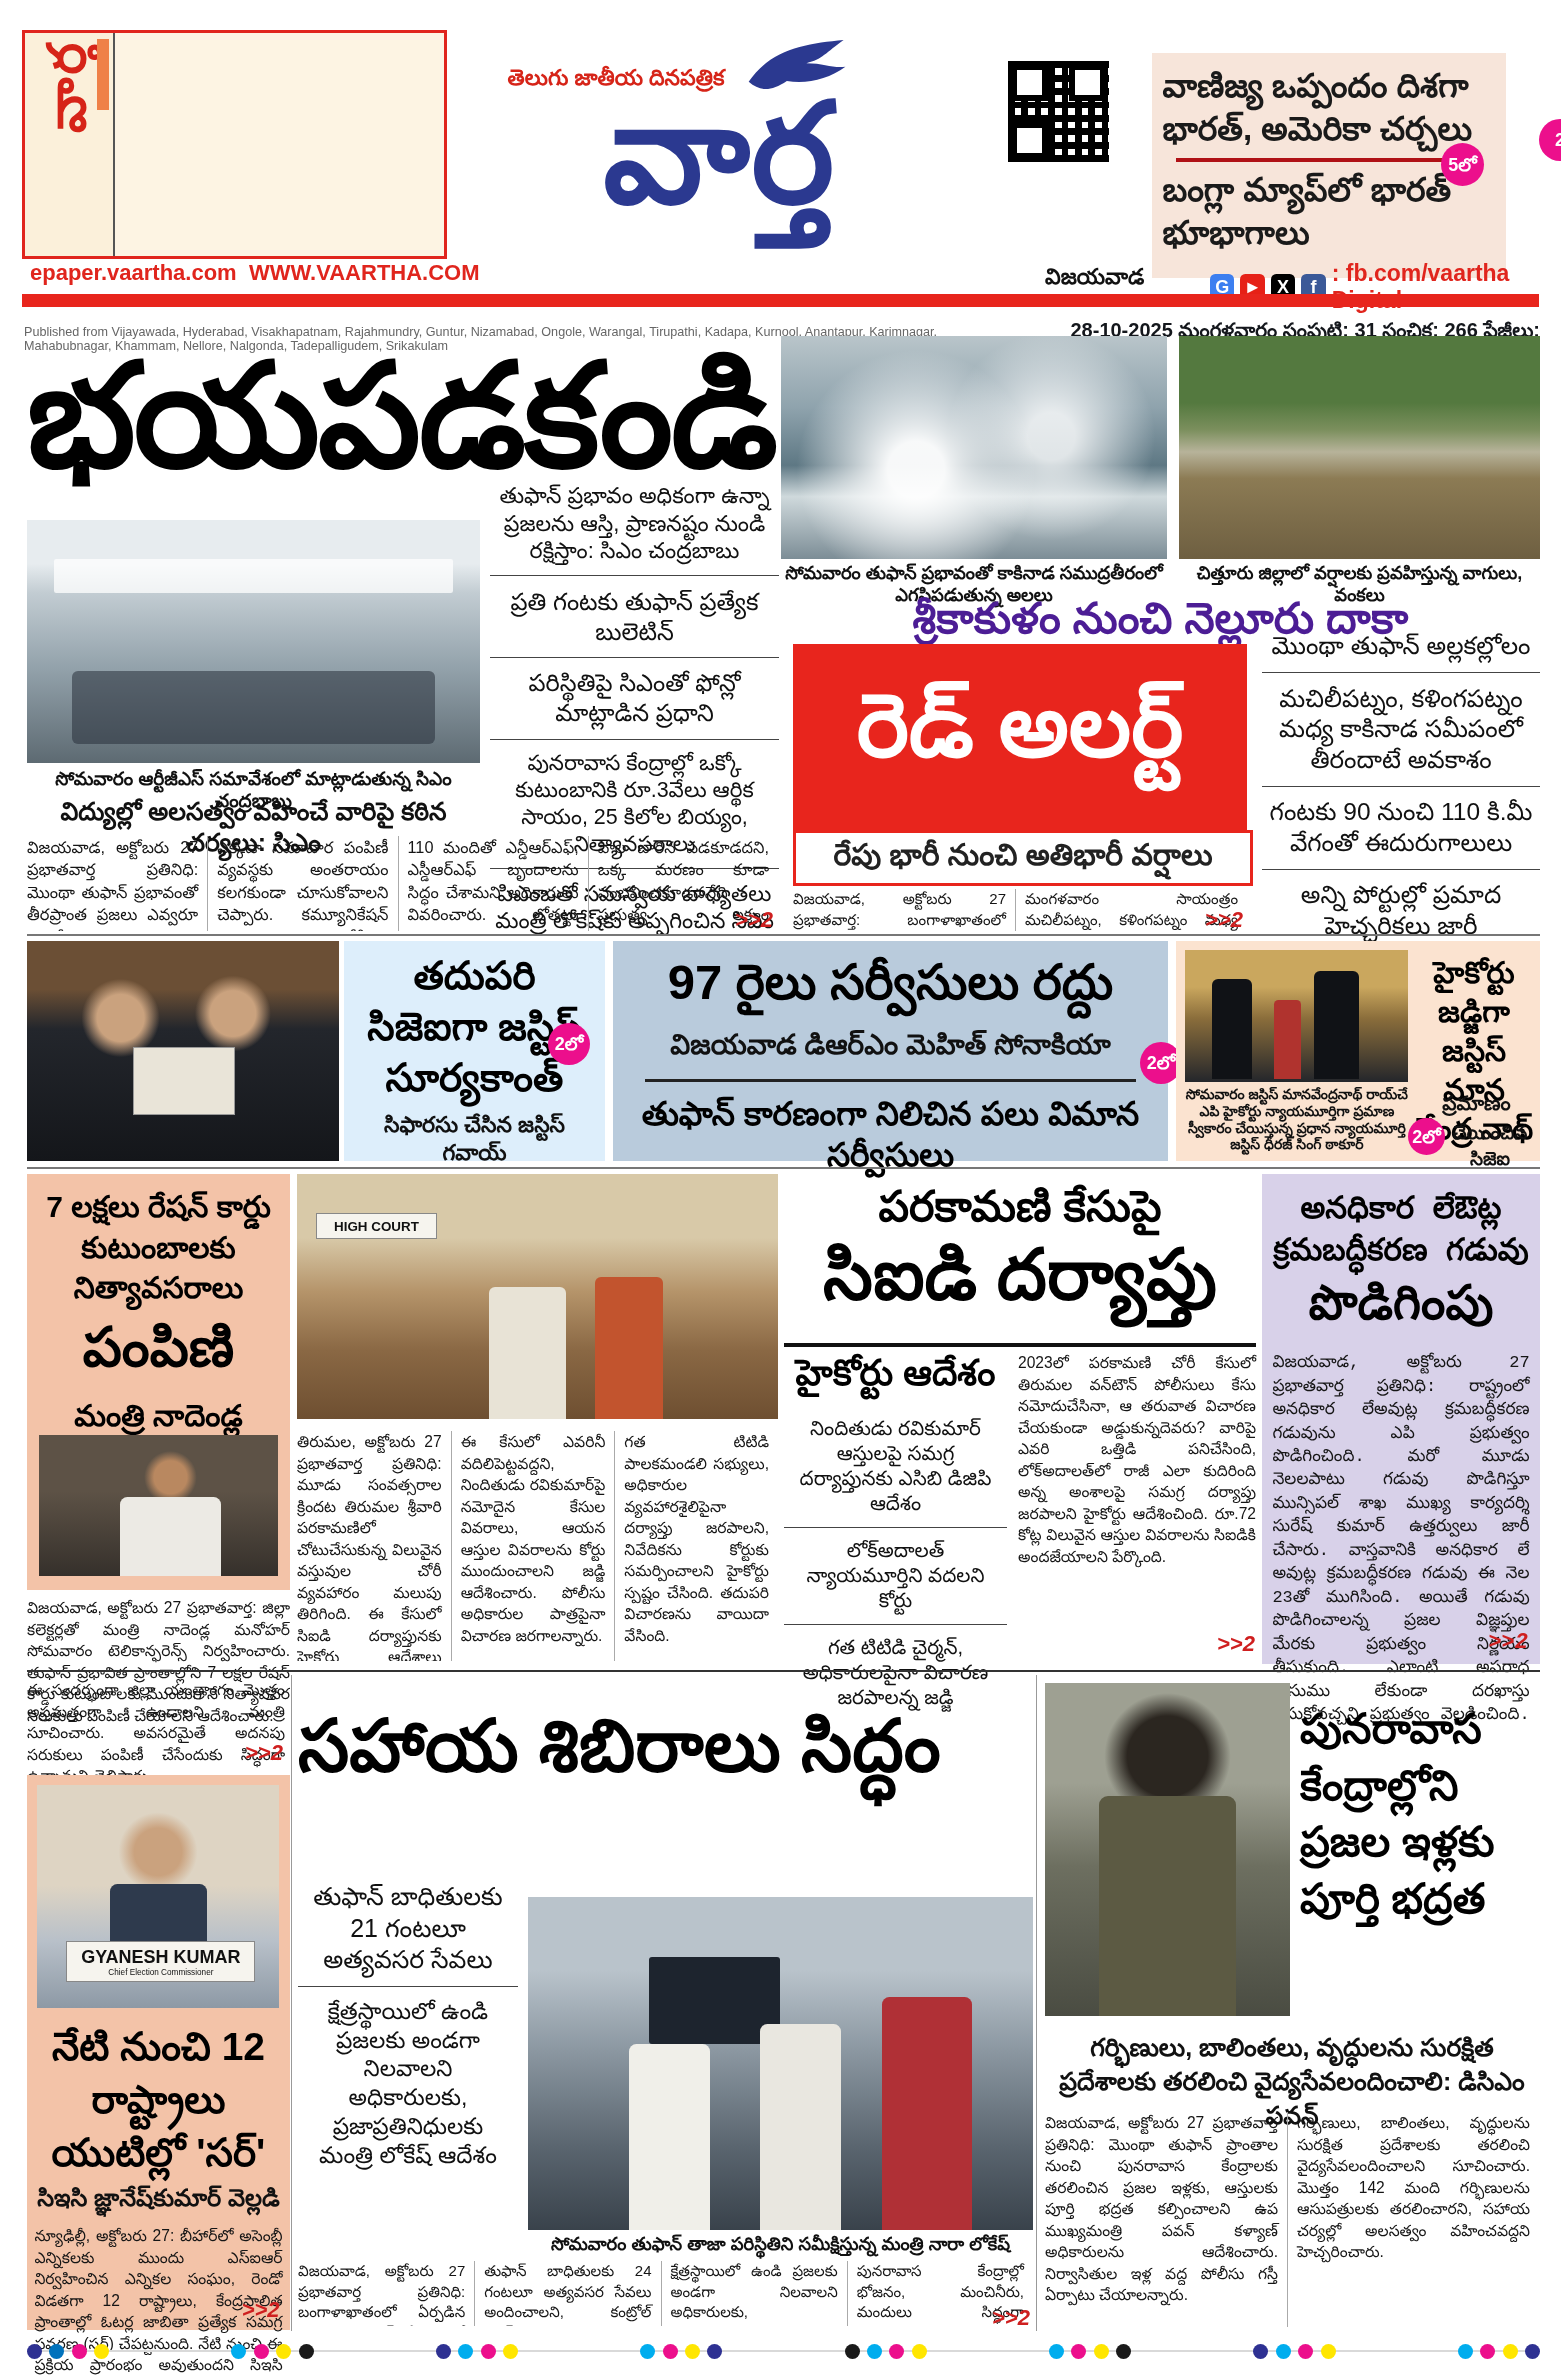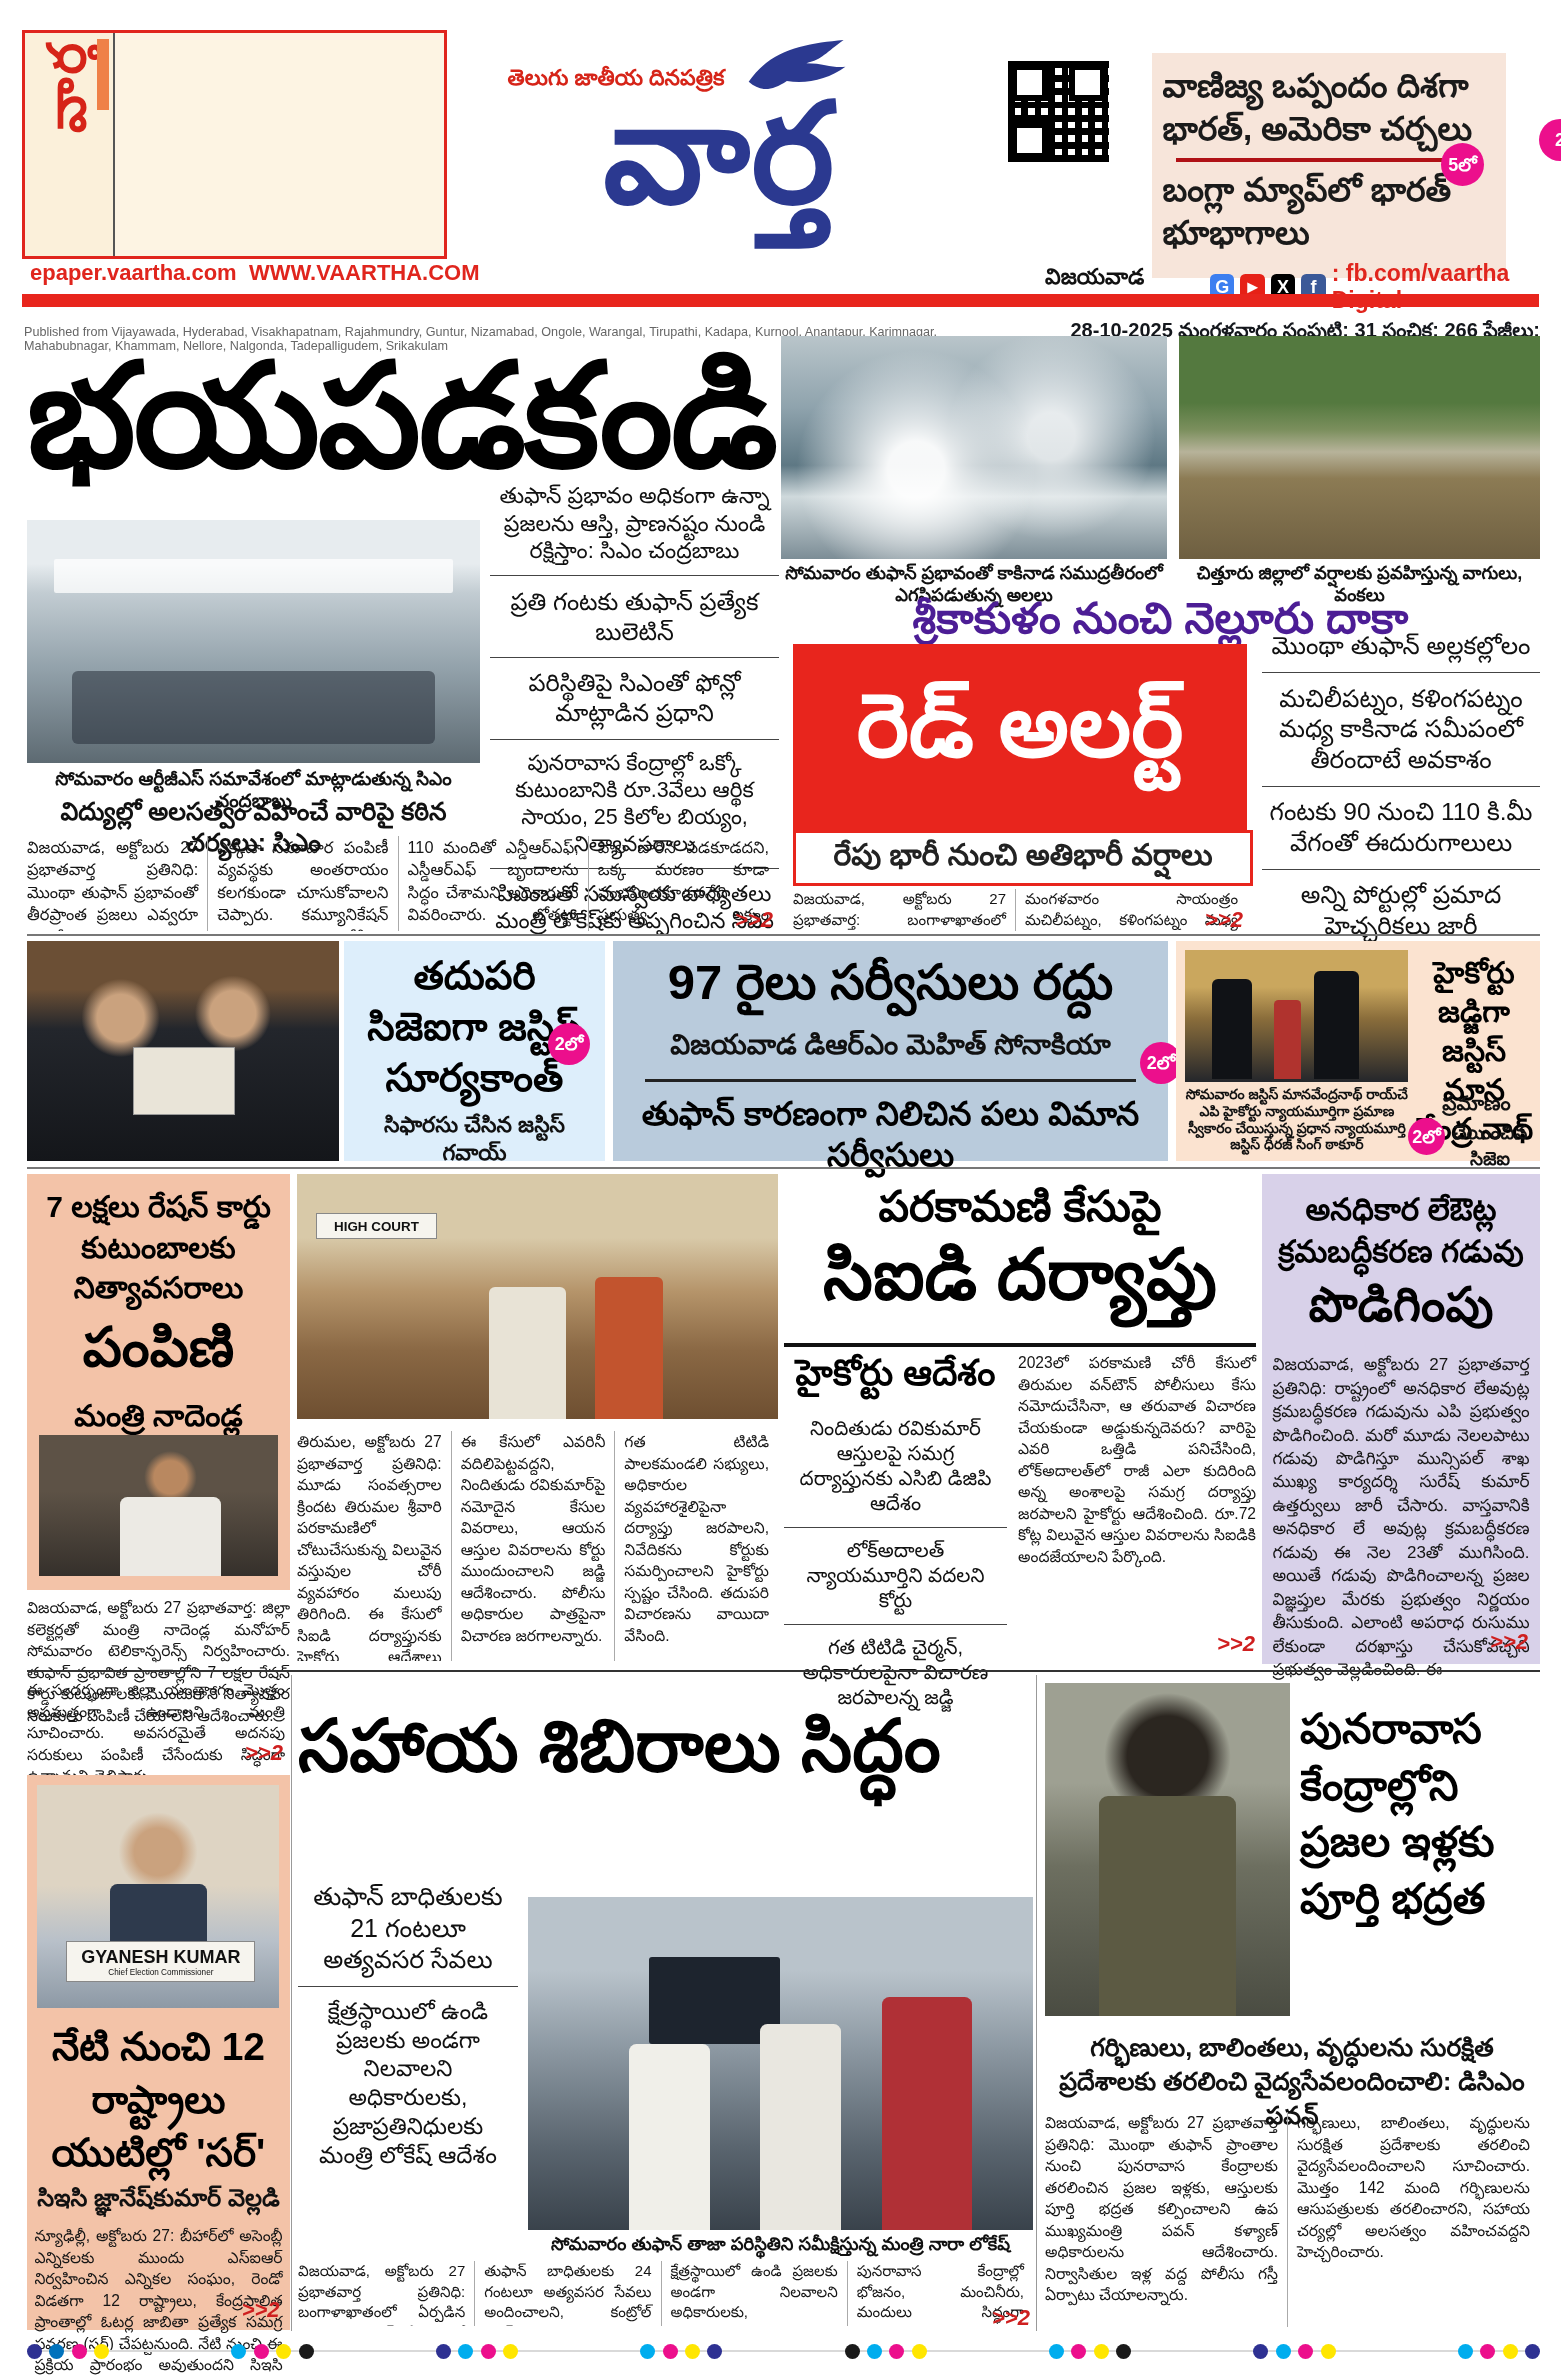--- a/index.html
+++ b/index.html
@@ -53,21 +53,21 @@
   .body{font-size:16.3px;line-height:1.38;color:#151515;}
   .cols{display:flex;}
   .cols .col{flex:1;padding:0 9px;border-left:0.7px solid #aaa;}
   .cols .col:first-child{border-left:none;padding-left:0;}
   .jump{color:#cf1f1f;font-weight:bold;font-style:italic;font-size:22px;}
   .subhead{font-weight:bold;font-size:25px;line-height:1.25;}
   .boxblue{background:#ddeefb;}
   .boxsteel{background:#b9cbdc;}
   .boxpeach{background:#fbe3d0;}
   .boxsalmon{background:#f3c3a8;}
-  .boxlav{background:#d8d1e9;}
+  .boxlav{background:#d8d1e9;font-family:Liberation Mono, monospace;}
   .bigT{font-weight:bold;color:#000;}
   .thinrule{background:#222;}
   .vr{position:absolute;width:0.7px;background:#999;}
   .hrline{position:absolute;height:2.2px;background:#333;}
   .dotgroups{display:flex;justify-content:space-between;align-items:center;}
   .dg{display:flex;gap:7.4px;}
   .dg span{width:15px;height:15px;border-radius:50%;display:block;}
   .nameplate{position:absolute;background:#f6f4ee;border:1.5px solid #888;text-align:center;color:#111;}
 </style>
 </head>

